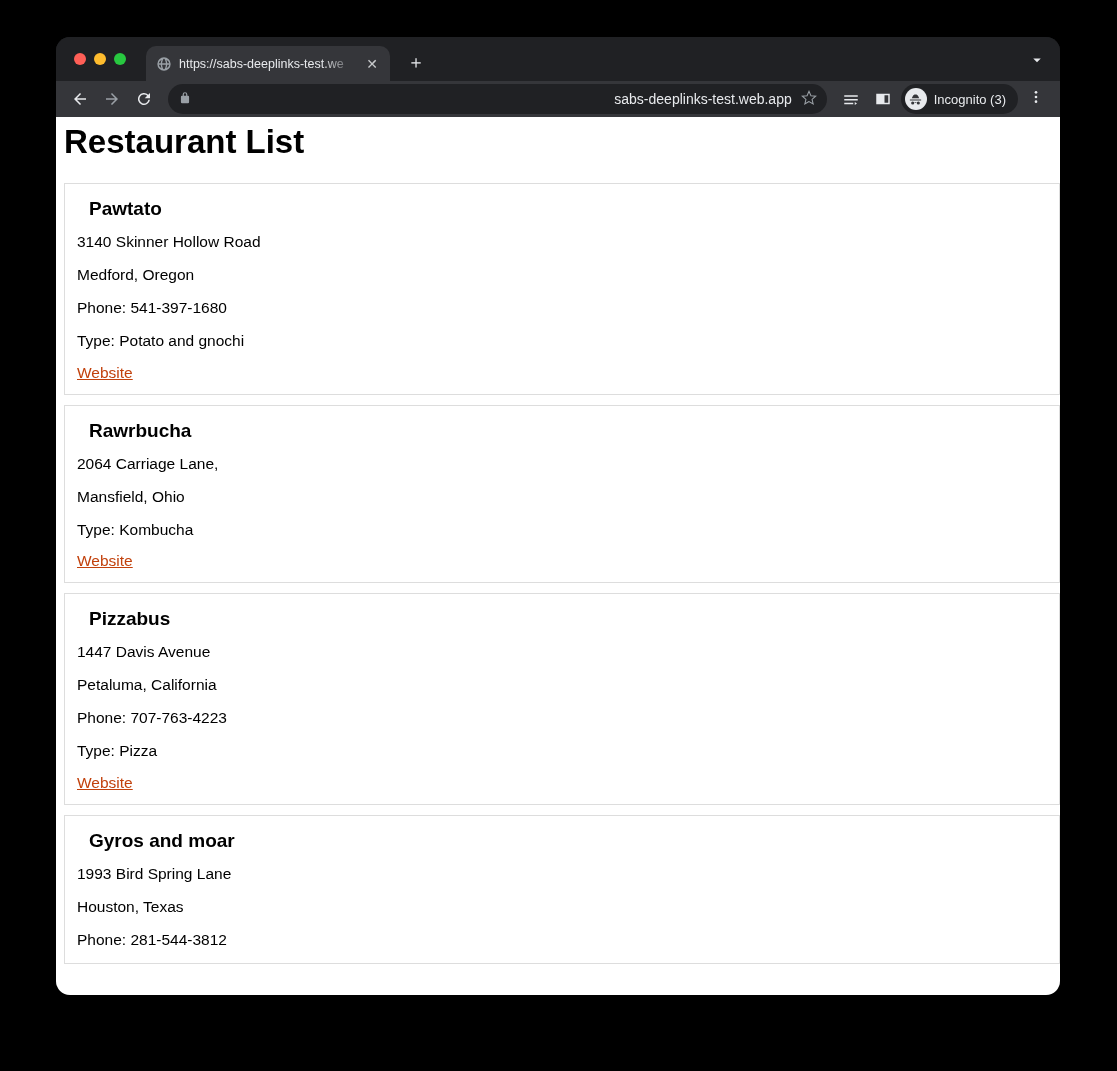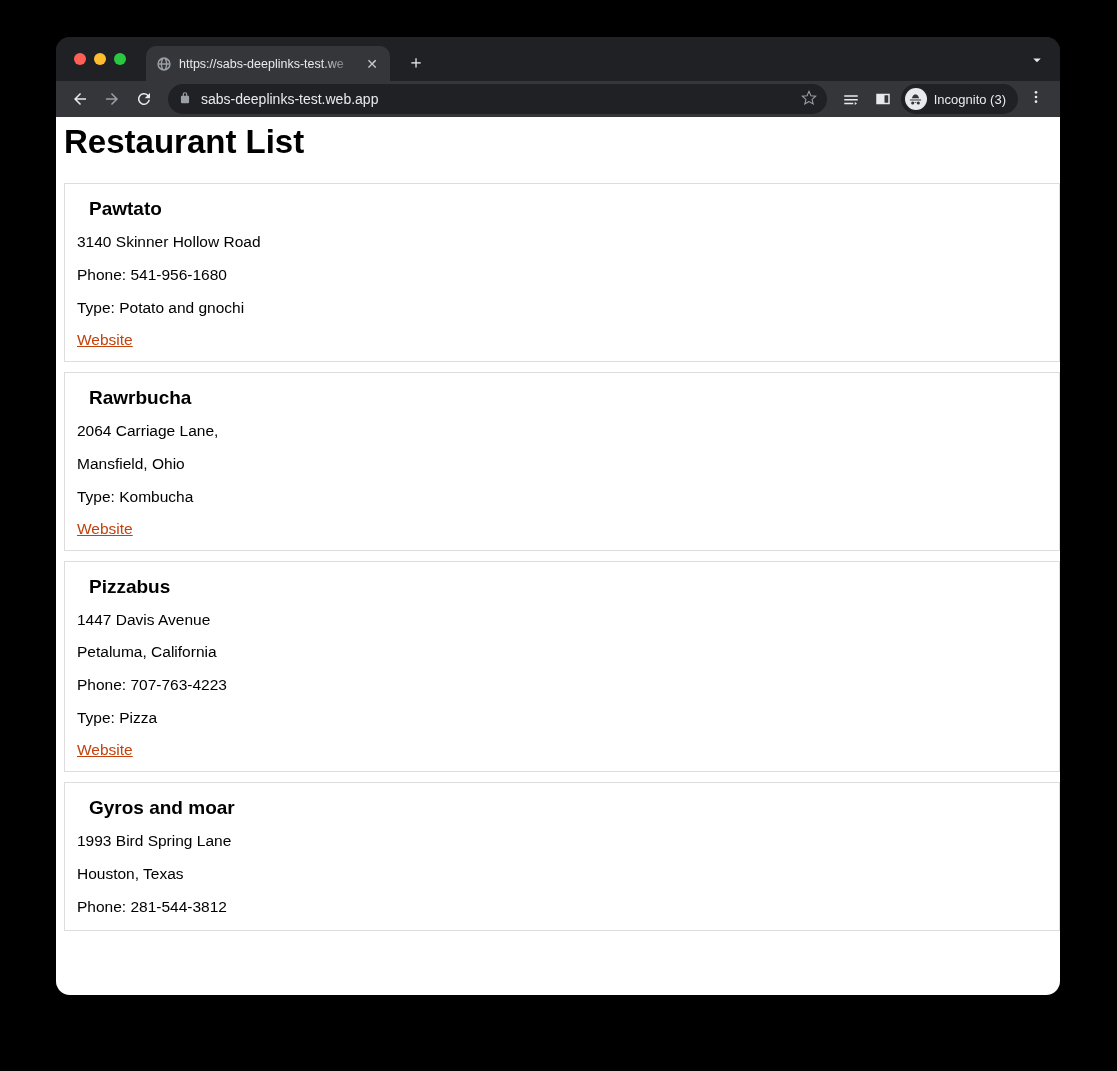--- a/index.html
+++ b/index.html
@@ -102,21 +102,21 @@
     background:#202124;
     border-radius:15px;
     display:flex;align-items:center;
     padding:0 10px;
     margin:0 6px;
     color:#e8eaed;
     font-size:14px;
     gap:9px;
   }
   .omnibox .lock svg{width:14px;height:14px;fill:#9aa0a6;}
-  .omnibox .addr { flex:1; white-space:nowrap; overflow:hidden; }
+  .omnibox .addr { flex:1; white-space:nowrap; overflow:hidden;text-align:right; }
   .omnibox .star svg{width:16px;height:16px;fill:#9aa0a6;}
 
   .incognito-chip {
     display:flex;align-items:center;gap:7px;
     background:#202124;
     height:30px;border-radius:15px;
     padding:0 12px 0 4px;
     color:#e8eaed;font-size:13px;justify-content:space-between;
   }
   .inc-badge {
@@ -267,21 +267,21 @@
         </svg>
     </div>
   </div>
 
   <div class="viewport">
     <div class="vp-scroller">
 
       <h1 class="page-title">Restaurant List</h1>
 
       <div id="restaurant-list">
-          <div class="card"><h3>Pawtato</h3><p>3140 Skinner Hollow Road</p><p>Phone: 541-956-1680</p><p>Type: Potato and gnochi</p><a class="site" href="#">Website</a></div>
+          <div class="card"><h3>Pawtato</h3><p>3140 Skinner Hollow Road</p><p>Medford, Oregon</p><p>Phone: 541-397-1680</p><p>Type: Potato and gnochi</p><a class="site" href="#">Website</a></div>
           <div class="card"><h3>Rawrbucha</h3><p>2064 Carriage Lane,</p><p>Mansfield, Ohio</p><p>Type: Kombucha</p><a class="site" href="#">Website</a></div>
           <div class="card"><h3>Pizzabus</h3><p>1447 Davis Avenue</p><p>Petaluma, California</p><p>Phone: 707-763-4223</p><p>Type: Pizza</p><a class="site" href="#">Website</a></div>
           <div class="card">
             <h3>Gyros and moar</h3>
             <p>1993 Bird Spring Lane</p>
             <p>Houston, Texas</p>
             <p>Phone: 281-544-3812</p>
           </div>
         </div>
 

